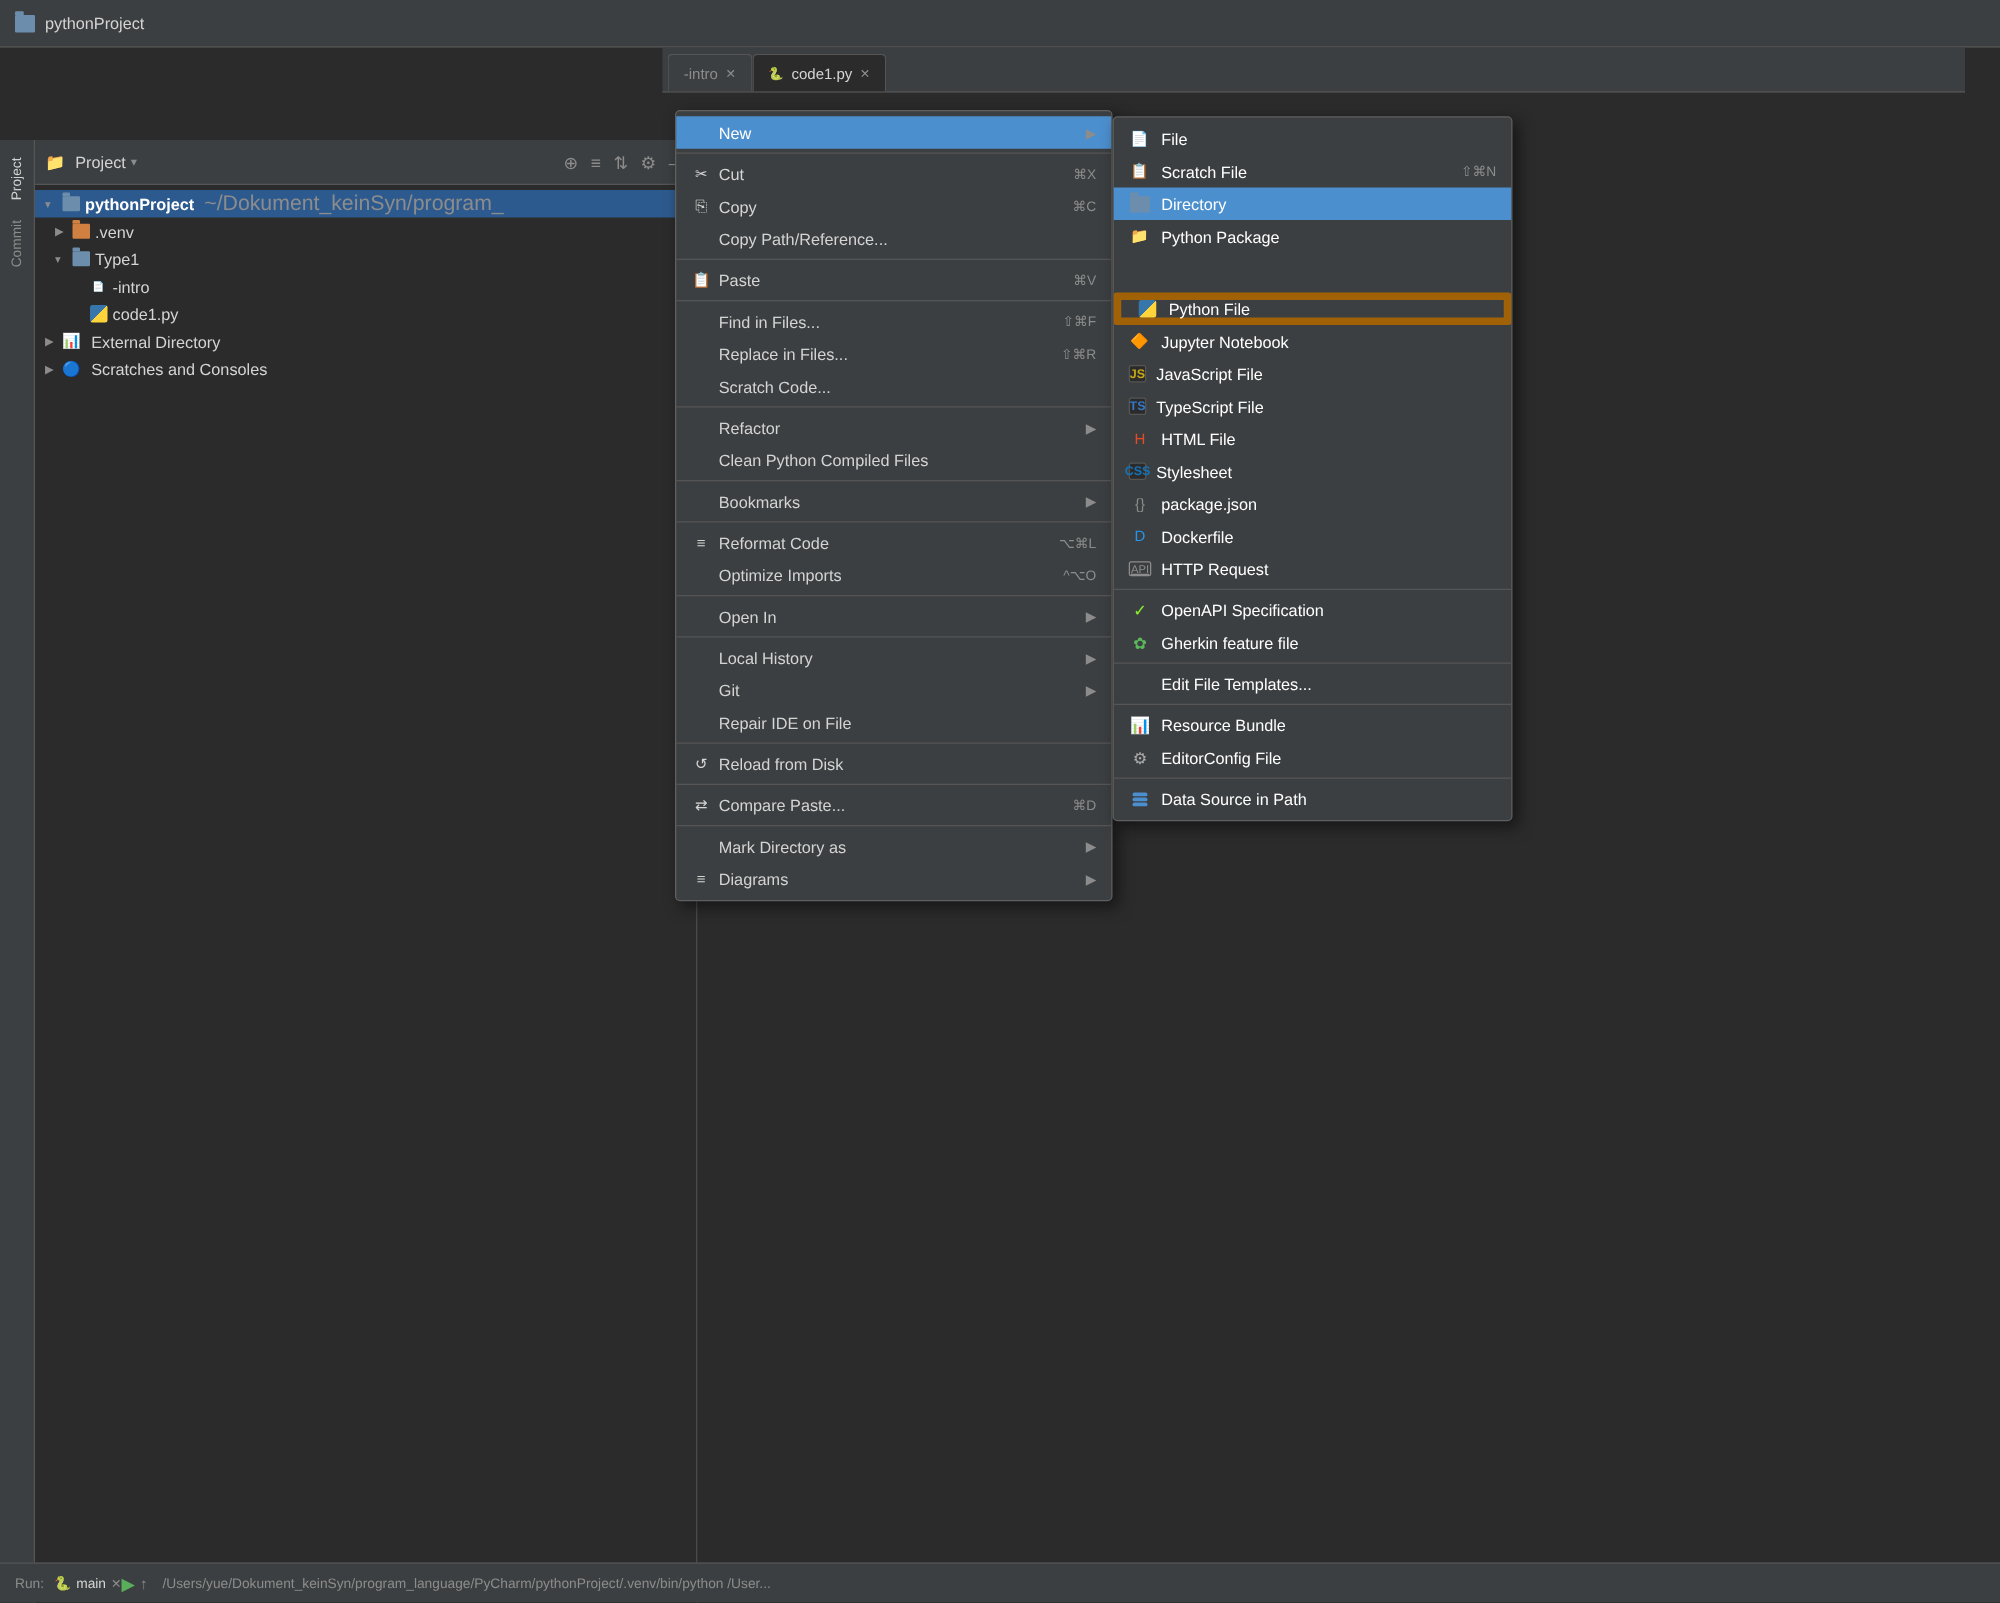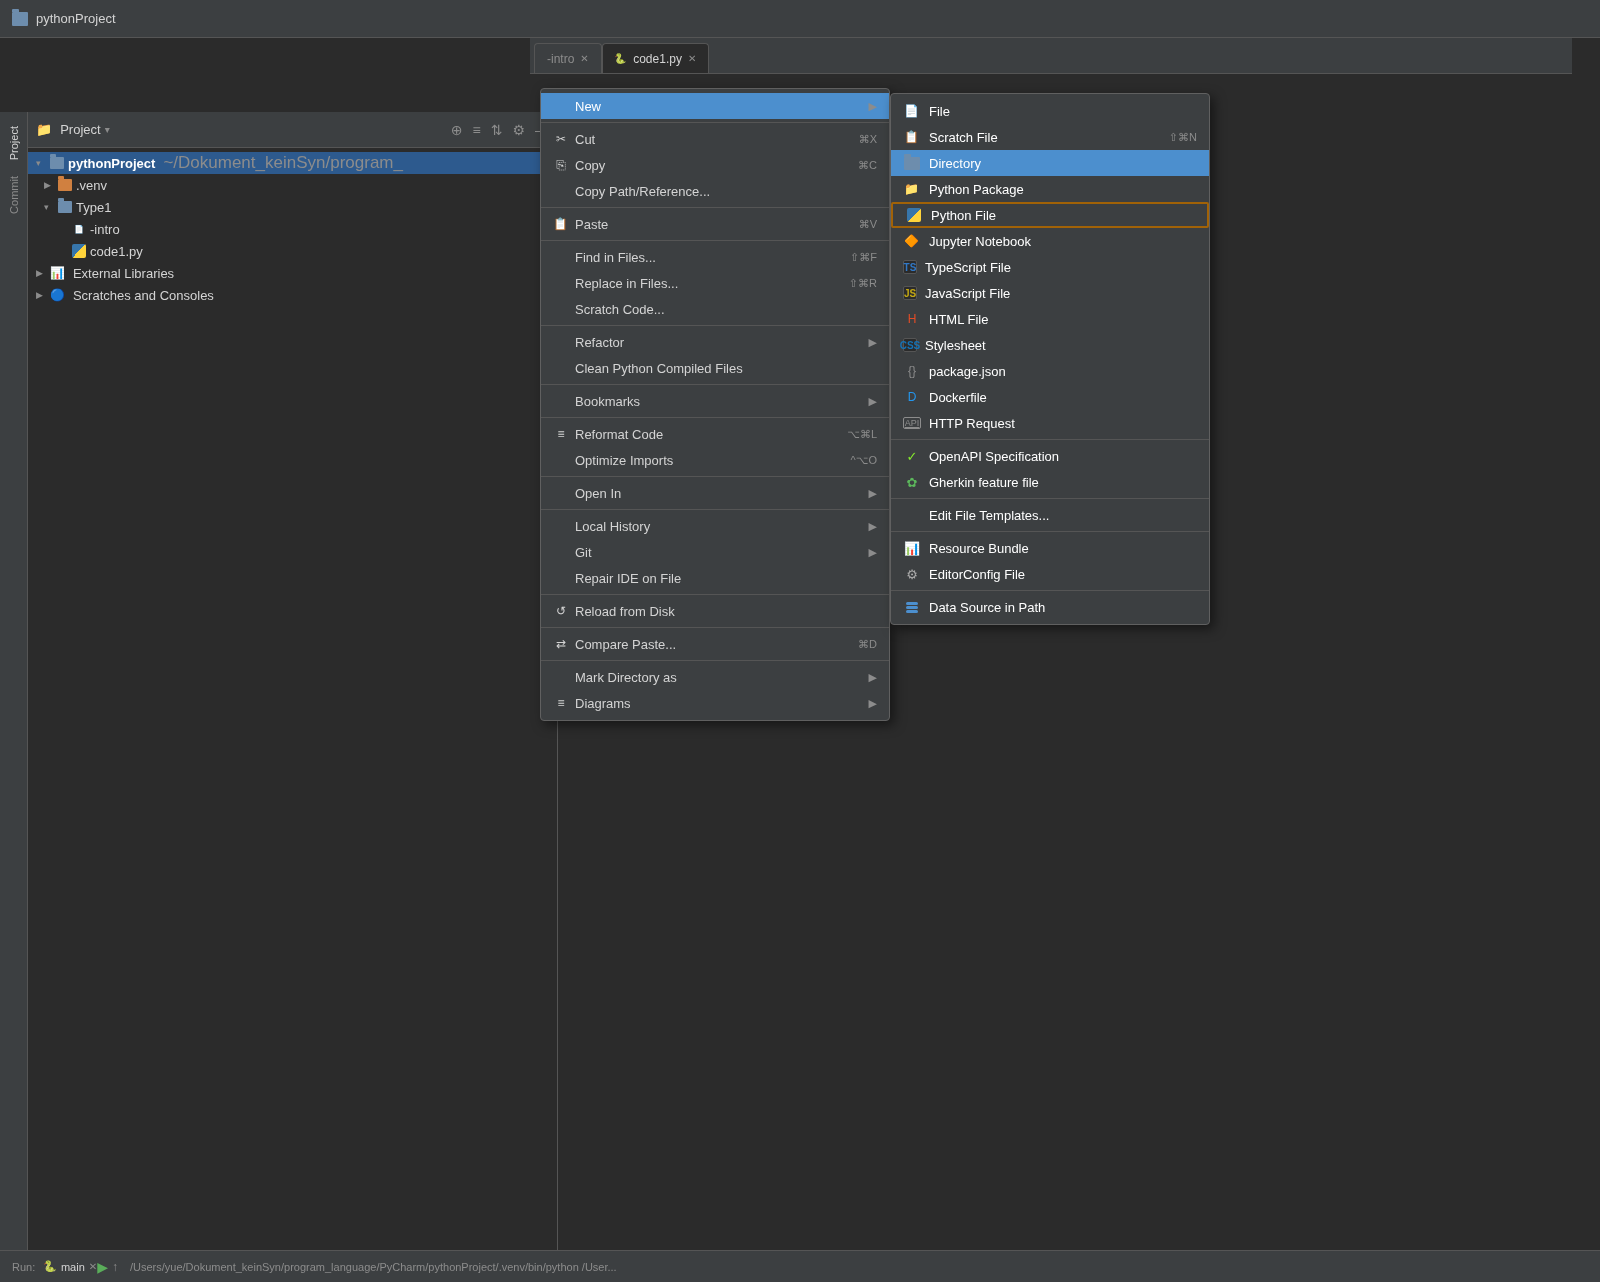--- a/index.html
+++ b/index.html
@@ -305,22 +305,23 @@
       padding: 0 12px;
       font-size: 13px;
       cursor: pointer;
       position: relative;
     }
     .submenu-item.highlighted {
       background: #4c8fce;
       color: #fff;
     }
     .submenu-item.python-file-outlined {
-      border: 2px solid #a16207;
+      border: 6px solid #a16207;
       border-radius: 2px;
+      margin-top: 32px;
     }
     .submenu-icon {
       width: 18px;
       margin-right: 8px;
       display: inline-flex;
       align-items: center;
       justify-content: center;
       font-size: 12px;
       flex-shrink: 0;
     }
@@ -483,21 +484,21 @@
 
       <div class="tree-item tree-indent-2">
         <span class="chevron" style="visibility:hidden;">▶</span>
         <span class="py-icon"></span>
         <span>code1.py</span>
       </div>
 
       <div class="tree-item">
         <span class="chevron">▶</span>
         <span style="font-size:12px; margin-right:4px;">📊</span>
-        <span>External Libraries</span>
+        <span>External Directory</span>
       </div>
 
       <div class="tree-item">
         <span class="chevron">▶</span>
         <span style="font-size:12px; margin-right:4px;">🔵</span>
         <span>Scratches and Consoles</span>
       </div>
     </div>
 
   </div>
@@ -543,27 +544,27 @@
         </span>
         <span>Python File</span>
       </div>
 
       <div class="submenu-item">
         <span class="submenu-icon icon-jupyter">🔶</span>
         <span>Jupyter Notebook</span>
       </div>
 
       <div class="submenu-item">
+        <span class="submenu-icon" style="color:#c5a914; font-weight:bold; font-size:10px; background:#2b2b2b; border:1px solid #555; border-radius:2px; width:14px; height:14px; display:inline-flex; align-items:center; justify-content:center;">JS</span>
+        <span>JavaScript File</span>
+      </div>
+
+      <div class="submenu-item">
         <span class="submenu-icon" style="color:#3178c6; font-weight:bold; font-size:10px; background:#2b2b2b; border:1px solid #555; border-radius:2px; width:14px; height:14px; display:inline-flex; align-items:center; justify-content:center;">TS</span>
         <span>TypeScript File</span>
-      </div>
-
-      <div class="submenu-item">
-        <span class="submenu-icon" style="color:#c5a914; font-weight:bold; font-size:10px; background:#2b2b2b; border:1px solid #555; border-radius:2px; width:14px; height:14px; display:inline-flex; align-items:center; justify-content:center;">JS</span>
-        <span>JavaScript File</span>
       </div>
 
       <div class="submenu-item">
         <span class="submenu-icon icon-html" style="color:#e34c26; font-size:12px;">H</span>
         <span>HTML File</span>
       </div>
 
       <div class="submenu-item">
         <span class="submenu-icon" style="color:#1572b6; font-weight:bold; font-size:10px; background:#2b2b2b; border:1px solid #555; border-radius:2px; width:14px; height:14px; display:inline-flex; align-items:center; justify-content:center;">CSS</span>
         <span>Stylesheet</span>

